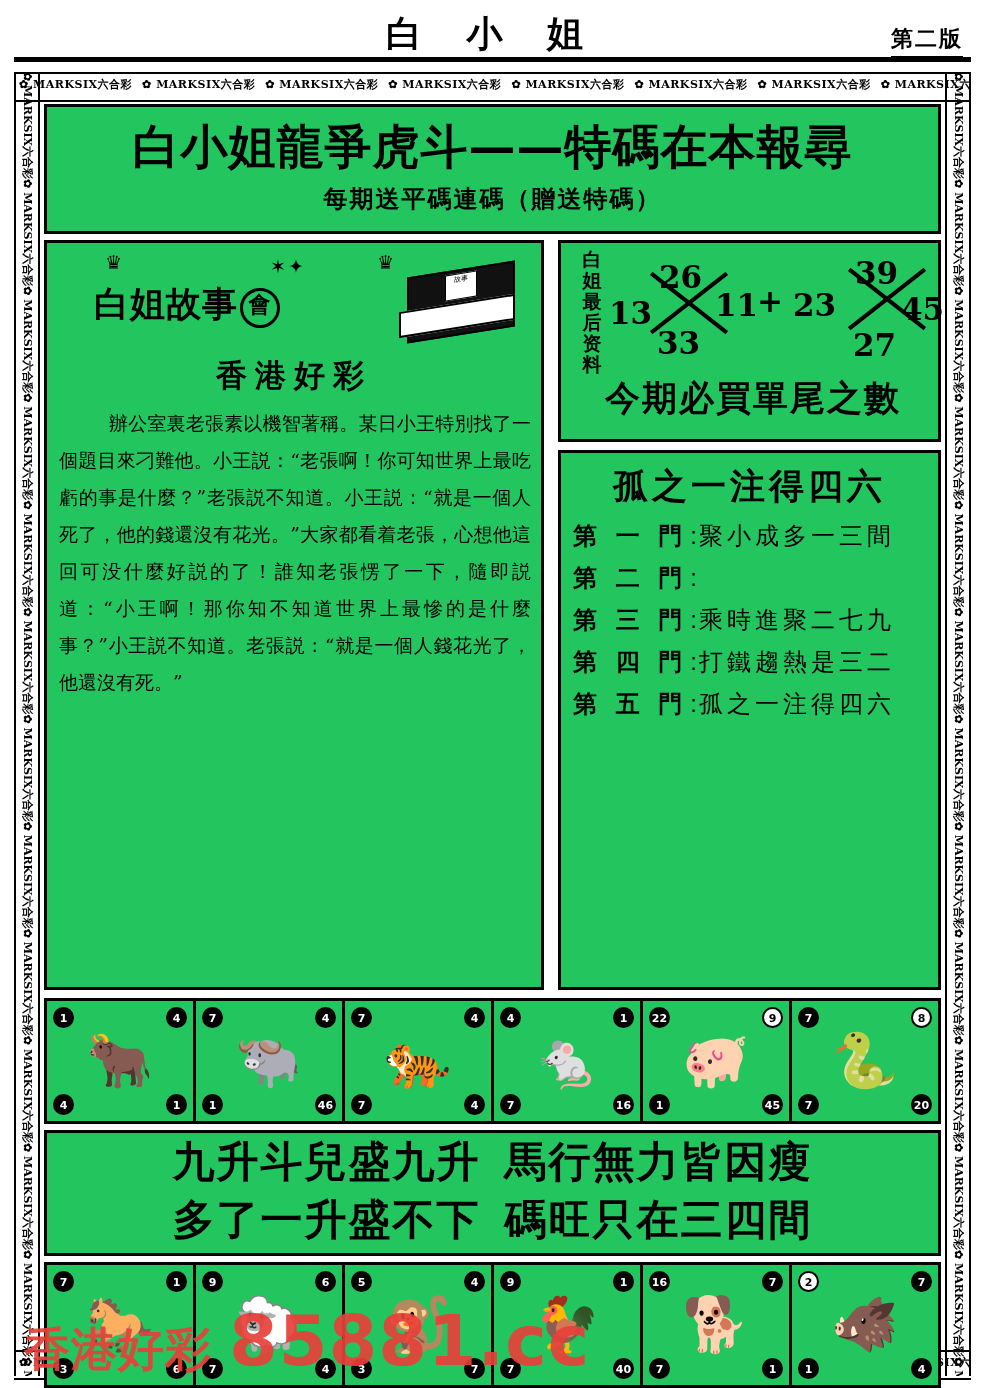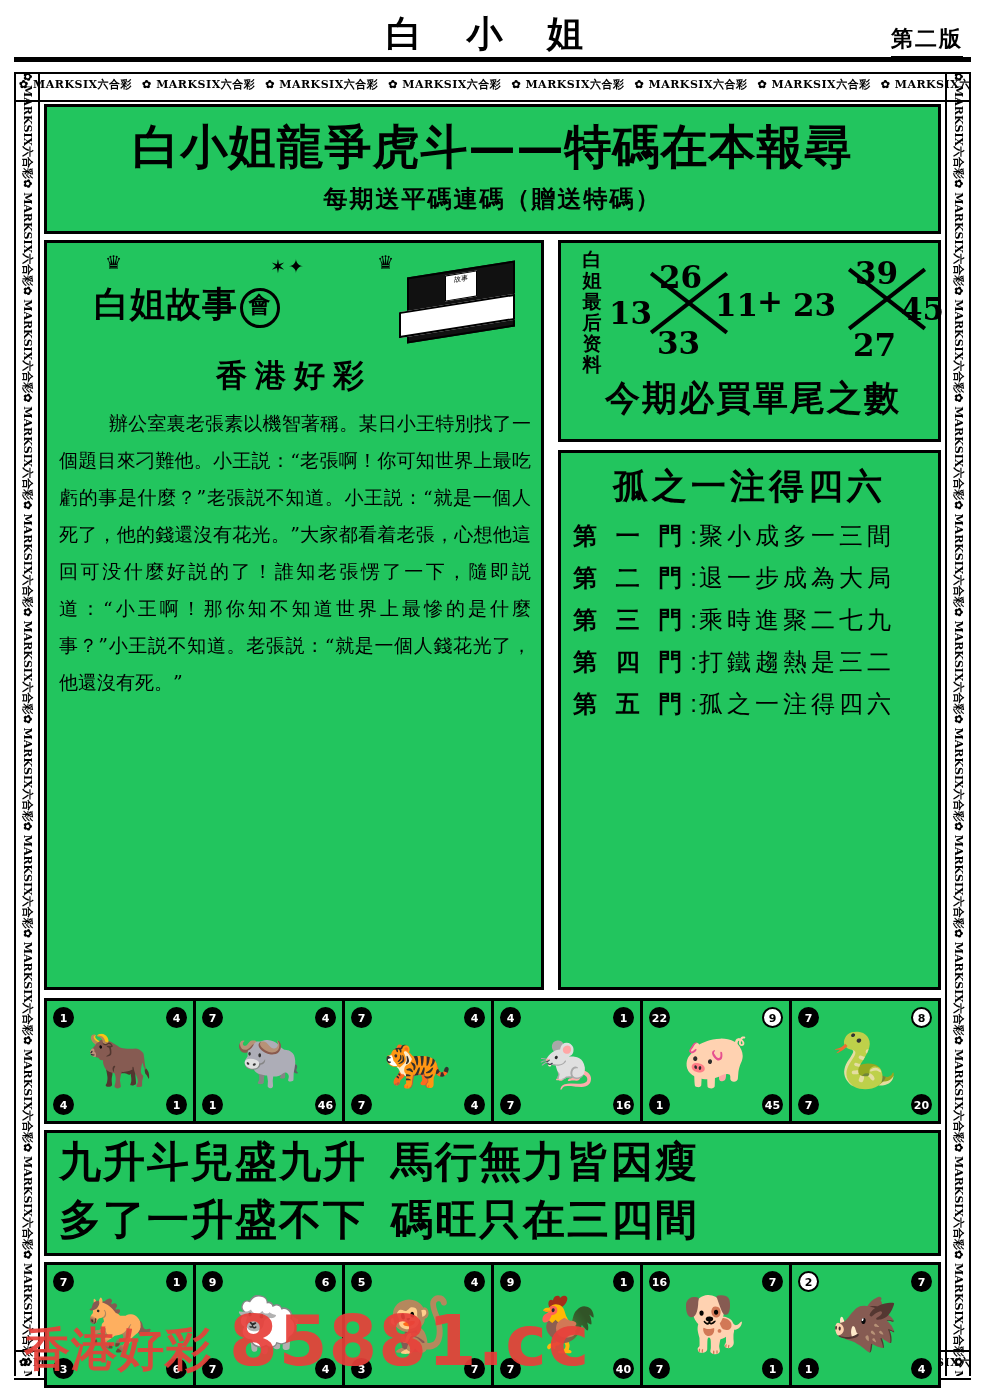--- a/index.html
+++ b/index.html
@@ -340,20 +340,21 @@
     transform: translateY(-50%);
     text-align: center;
     font-size: 54px;
     line-height: 58px;
   }
 
   
   .poem-box { left: 0; top: 1026px; width: 897px; height: 126px; }
   .poem-line {
     display: flex;
+    justify-content: center;
     font-family: "DejaVu Serif", serif;
     font-weight: bold;
     font-size: 42px;
     line-height: 58px;
     letter-spacing: 2px;
     white-space: nowrap;
   }
   .poem-line .half { padding: 0 12px; }
 
   
@@ -436,21 +437,20 @@
     <div class="box doors-box">
       <div class="doors-title">孤之一注得四六</div>
       <div class="door-row">
         <span class="dname">第 一 門</span>
         <span class="dcolon">:</span>
         <span class="dtext">聚小成多一三間</span>
       </div>
       <div class="door-row">
         <span class="dname">第 二 門</span>
         <span class="dcolon">:</span>
-        <span class="dtext">退一步成為大局</span>
       </div>
       <div class="door-row">
         <span class="dname">第 三 門</span>
         <span class="dcolon">:</span>
         <span class="dtext">乘時進聚二七九</span>
       </div>
       <div class="door-row">
         <span class="dname">第 四 門</span>
         <span class="dcolon">:</span>
         <span class="dtext">打鐵趨熱是三二</span>

